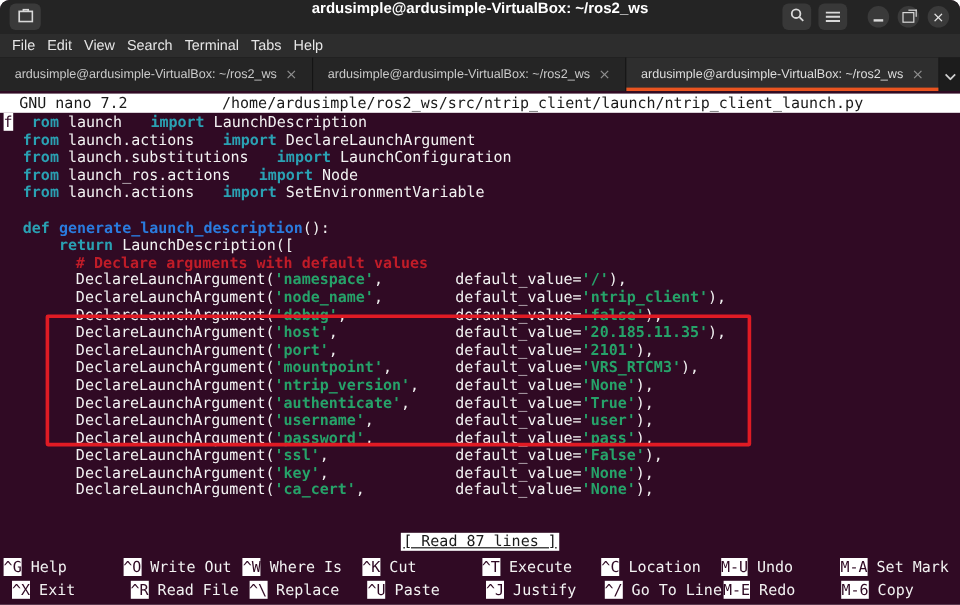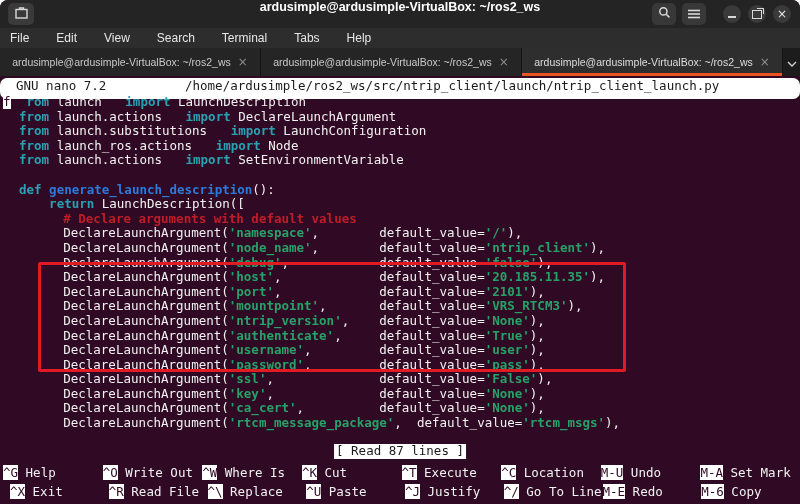--- a/index.html
+++ b/index.html
@@ -18,50 +18,50 @@
           display:flex;align-items:center;justify-content:center;padding:0;}
   .sq-btn.menu{margin-right:10px;}
   .circ-btn{width:18px;height:18px;border-radius:50%;background:#3a3a3a;border:none;margin-left:7px;
             display:flex;align-items:center;justify-content:center;padding:0;color:#dddddd;position:relative;}
   .min-glyph{display:block;width:8px;height:2px;background:#d9d9d9;margin-top:6px;}
   .restore-outer{display:block;width:8px;height:7px;border:1.2px solid #d9d9d9;position:relative;background:transparent;}
   .restore-inner{position:absolute;right:-3px;top:-3px;width:6px;height:5px;border-top:1.2px solid #d9d9d9;border-right:1.2px solid #d9d9d9;}
   .close-glyph{font:12px "DejaVu Sans",sans-serif;color:#e8e8e8;line-height:1;}
   
   .menubar{position:absolute;top:28px;left:0;right:0;height:20px;background:#2d2d2d;display:flex;
-           align-items:center;gap:27px;padding-left:10px;color:#e6e6e6;
+           align-items:center;gap:10px;padding-left:10px;color:#e6e6e6;
            font:12px "Liberation Sans",sans-serif;border-bottom:1px solid #161616;}
   .menu-item{cursor:default;}
   
   .tabbar{position:absolute;top:48px;left:0;right:0;height:28px;background:#1c1c1c;display:flex;}
   .tab{width:260px;display:flex;align-items:center;justify-content:center;background:#252525;
        border-right:1px solid #141414;color:#c9c9c9;font:10.5px "Liberation Sans",sans-serif;
        position:relative;white-space:nowrap;}
   .tab.active{background:#2e2e2e;color:#dddddd;}
   .tab.active::after{content:"";position:absolute;left:0;right:0;bottom:0;height:3px;background:var(--accent-tab,#e95420);}
   .tab-close{color:#8f8f8f;margin-left:7px;font:12px "DejaVu Sans",sans-serif;}
   .tab-chevron{flex:1;background:#1c1c1c;border:none;display:flex;align-items:center;justify-content:center;padding:0;}
   
   .term{position:absolute;top:76px;left:0;right:0;bottom:0;background:var(--terminal-bg,#300a24);
         font:12.5px/14.6px "DejaVu Sans Mono",monospace;color:#f2f2f2;}
-  .nano-header{position:absolute;top:2px;left:0;right:0;height:21px;background:#ffffff;color:#1a1a1a;border-radius:7px;}
+  .nano-header{position:absolute;top:2px;left:0;right:0;height:16px;background:#ffffff;color:#1a1a1a;}
   .nano-version{position:absolute;left:16px;top:1px;white-space:pre;}
   .nano-path{position:absolute;left:185px;top:1px;white-space:pre;}
   .code{position:absolute;top:19px;left:3px;right:0;}
   .cl{white-space:pre;height:14.6px;}
   .kw{color:var(--keyword,#2aa1b3);font-weight:bold;margin-left:16px;}
   .fn{color:var(--function,#2a7bde);font-weight:bold;}
   .st{color:var(--string,#26a269);font-weight:bold;}
   .cm{color:var(--comment,#c01c28);font-weight:bold;}
   .pl{color:#f2f2f2;margin-top:27px;}
   .cur{background:#ffffff;color:#300a24;}
   .red-box{position:absolute;top:186px;left:38px;width:588px;height:110px;box-sizing:border-box;
            border:3px solid var(--annotation,#e01b24);border-radius:2px;pointer-events:none;}
   .status{position:absolute;top:368px;left:50%;transform:translateX(-50%);background:#ffffff;
-          color:#1a1a1a;white-space:pre;padding:0 2px;}
+          color:#1a1a1a;white-space:pre;padding:0 2px;text-decoration:underline;}
   .sc-row{position:absolute;left:3px;right:0;display:grid;grid-template-columns:repeat(8,1fr);}
   .sc-row.r1{top:390px;}
   .sc-row.r2{top:409px;padding-left:7px;}
   .sc{white-space:pre;}
   .sckey{background:#ffffff;color:#300a24;}
   .sclabel{color:#f2f2f2;}
 </style>
 </head>
 <body>
 
@@ -164,21 +164,20 @@
         <div class="cl"><span class="pl">        DeclareLaunchArgument(</span><span class="st">'host'</span><span class="pl">,             default_value=</span><span class="st">'20.185.11.35'</span><span class="pl">),</span></div>
         <div class="cl"><span class="pl">        DeclareLaunchArgument(</span><span class="st">'port'</span><span class="pl">,             default_value=</span><span class="st">'2101'</span><span class="pl">),</span></div>
         <div class="cl"><span class="pl">        DeclareLaunchArgument(</span><span class="st">'mountpoint'</span><span class="pl">,       default_value=</span><span class="st">'VRS_RTCM3'</span><span class="pl">),</span></div>
         <div class="cl"><span class="pl">        DeclareLaunchArgument(</span><span class="st">'ntrip_version'</span><span class="pl">,    default_value=</span><span class="st">'None'</span><span class="pl">),</span></div>
         <div class="cl"><span class="pl">        DeclareLaunchArgument(</span><span class="st">'authenticate'</span><span class="pl">,     default_value=</span><span class="st">'True'</span><span class="pl">),</span></div>
         <div class="cl"><span class="pl">        DeclareLaunchArgument(</span><span class="st">'username'</span><span class="pl">,         default_value=</span><span class="st">'user'</span><span class="pl">),</span></div>
         <div class="cl"><span class="pl">        DeclareLaunchArgument(</span><span class="st">'password'</span><span class="pl">,         default_value=</span><span class="st">'pass'</span><span class="pl">),</span></div>
         <div class="cl"><span class="pl">        DeclareLaunchArgument(</span><span class="st">'ssl'</span><span class="pl">,              default_value=</span><span class="st">'False'</span><span class="pl">),</span></div>
         <div class="cl"><span class="pl">        DeclareLaunchArgument(</span><span class="st">'key'</span><span class="pl">,              default_value=</span><span class="st">'None'</span><span class="pl">),</span></div>
         <div class="cl"><span class="pl">        DeclareLaunchArgument(</span><span class="st">'ca_cert'</span><span class="pl">,          default_value=</span><span class="st">'None'</span><span class="pl">),</span></div>
-        <div class="cl"><span class="pl">        DeclareLaunchArgument(</span><span class="st">'rtcm_message_package'</span><span class="pl">,  default_value=</span><span class="st">'rtcm_msgs'</span><span class="pl">),</span></div>
         <div class="cl">&nbsp;</div>
       </div>
     <div class="red-box"></div>
     <div class="status">[ Read 87 lines ]</div>
     <div class="sc-row r1">
         <div class="sc"><span class="sckey">^G</span><span class="sclabel"> Help</span></div>
         <div class="sc"><span class="sckey">^O</span><span class="sclabel"> Write Out</span></div>
         <div class="sc"><span class="sckey">^W</span><span class="sclabel"> Where Is</span></div>
         <div class="sc"><span class="sckey">^K</span><span class="sclabel"> Cut</span></div>
         <div class="sc"><span class="sckey">^T</span><span class="sclabel"> Execute</span></div>

